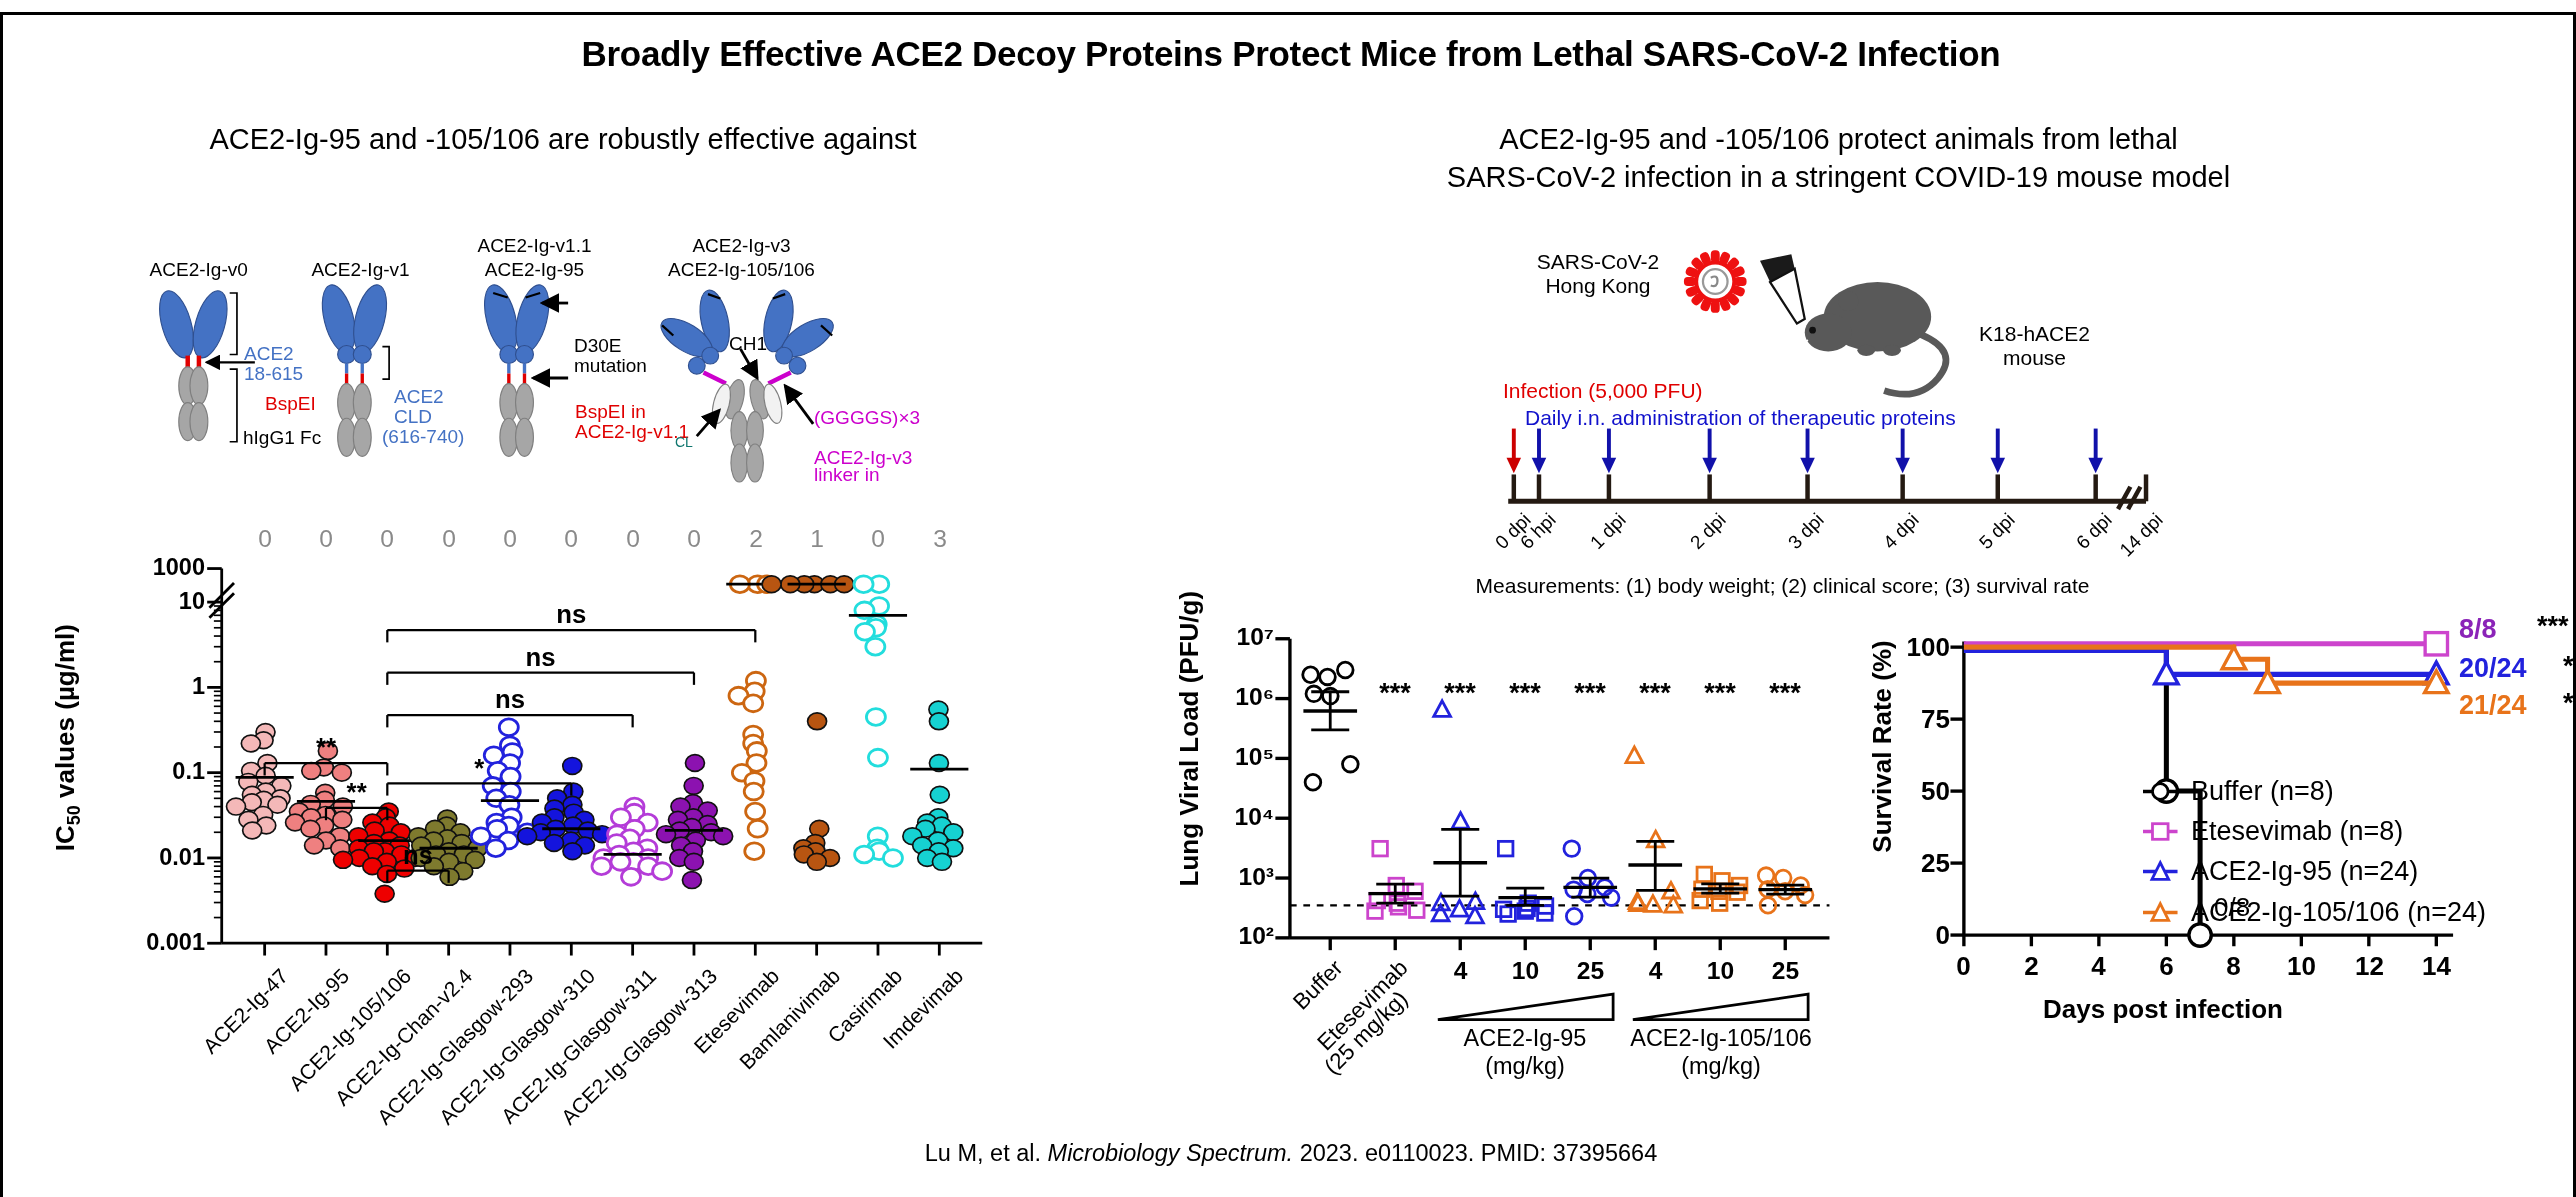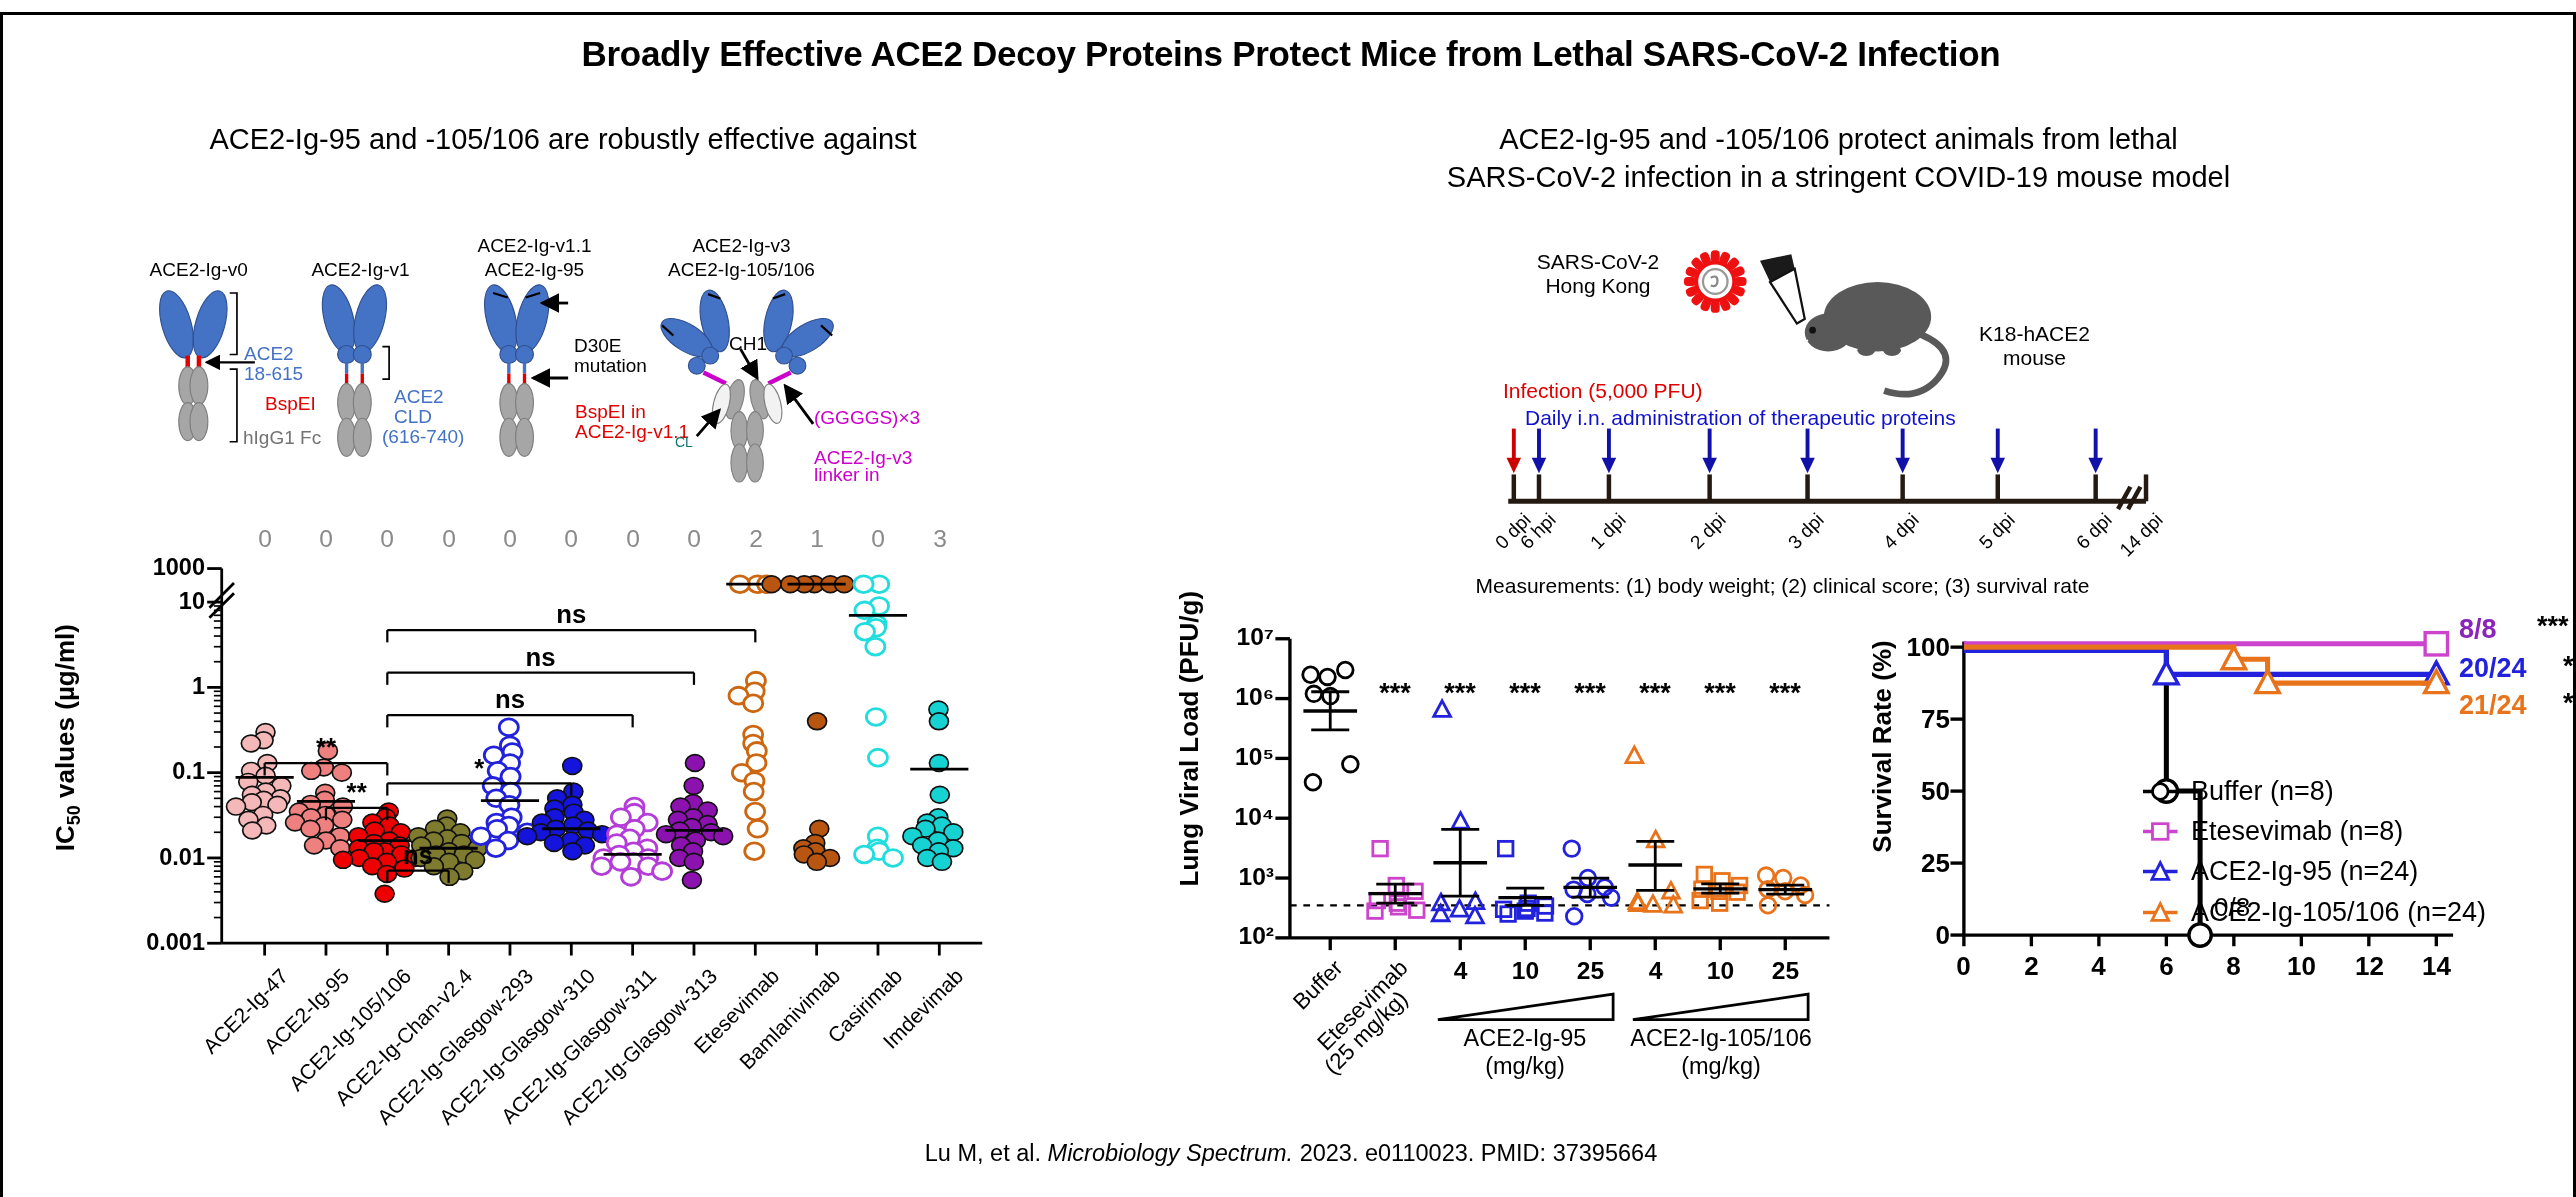--- a/index.html
+++ b/index.html
@@ -121,21 +121,21 @@
       <defs>
         <marker id="ar" markerWidth="7" markerHeight="7" refX="6" refY="3.5" orient="auto">
           <polygon points="0 0, 7 3.5, 0 7" fill="#000"></polygon>
         </marker>
       </defs>
     </svg>
 
     <div class="abs" style="left:129px;top:104px;color:#4472c4;font-size:19px;">ACE2</div>
     <div class="abs" style="left:129px;top:124px;color:#4472c4;font-size:19px;">18-615</div>
     <div class="abs" style="left:150px;top:154px;color:#e00000;font-size:19px;">BspEI</div>
-    <div class="abs" style="left:128px;top:188px;color:#737373;font-size:19px;">hIgG1 Fc</div>
+    <div class="abs" style="left:128px;top:188px;color:#000000;font-size:19px;">hIgG1 Fc</div>
 
     <div class="abs" style="left:279px;top:147px;color:#4472c4;font-size:19px;">ACE2</div>
     <div class="abs" style="left:279px;top:167px;color:#4472c4;font-size:19px;">CLD</div>
     <div class="abs" style="left:267px;top:187px;color:#4472c4;font-size:19px;">(616-740)</div>
 
     <div class="abs" style="left:459px;top:96px;color:#000;font-size:19px;">D30E</div>
     <div class="abs" style="left:459px;top:116px;color:#000;font-size:19px;">mutation</div>
     <div class="abs" style="left:460px;top:162px;color:#e00000;font-size:19px;">BspEI in</div>
     <div class="abs" style="left:460px;top:182px;color:#e00000;font-size:19px;">ACE2-Ig-v1.1</div>
 
@@ -853,20 +853,21 @@
           <div style="position:absolute;left:48px;top:0px;font-size:27px;white-space:nowrap;">ACE2-Ig-95 (n=24)</div>
         </div>
         <div style="position:absolute;left:305px;top:289px;height:31px;">
           <svg width="39" height="27" style="position:absolute;left:0;top:2.2px;" viewBox="0 0 70 48">
             <line x1="0" y1="24" x2="62" y2="24" stroke="#e8731a" stroke-width="6"></line>
             <polygon points="31,8 46,38 16,38" fill="#fff" stroke="#e8731a" stroke-width="5"></polygon>
           </svg>
           <div style="position:absolute;left:48px;top:0px;font-size:27px;white-space:nowrap;">ACE2-Ig-105/106 (n=24)</div>
         </div>
       </div>
+    <div class="abs ctr axlab" style="left:73px;top:386px;width:504px;font-size:26px;">Days post infection</div>
   </div>
 
   <div class="abs ctr cite" style="left:0;top:1125px;width:2576px;">
     <span>Lu M, et al. </span><span class="ital">Microbiology Spectrum.</span><span> 2023. e0110023. PMID: 37395664</span>
   </div>
 
 </div>
 
 
 </body></html>

